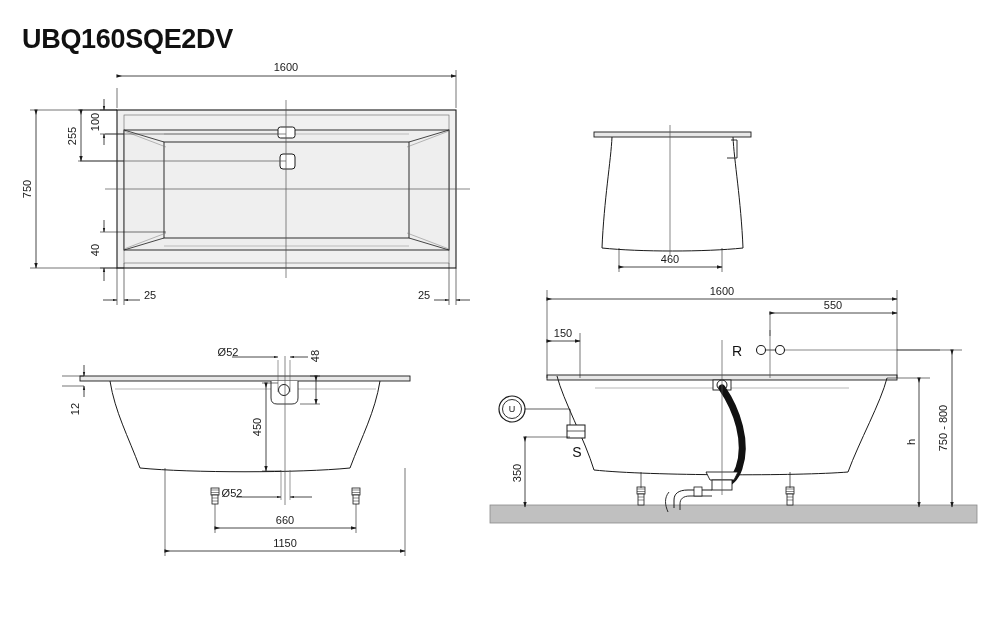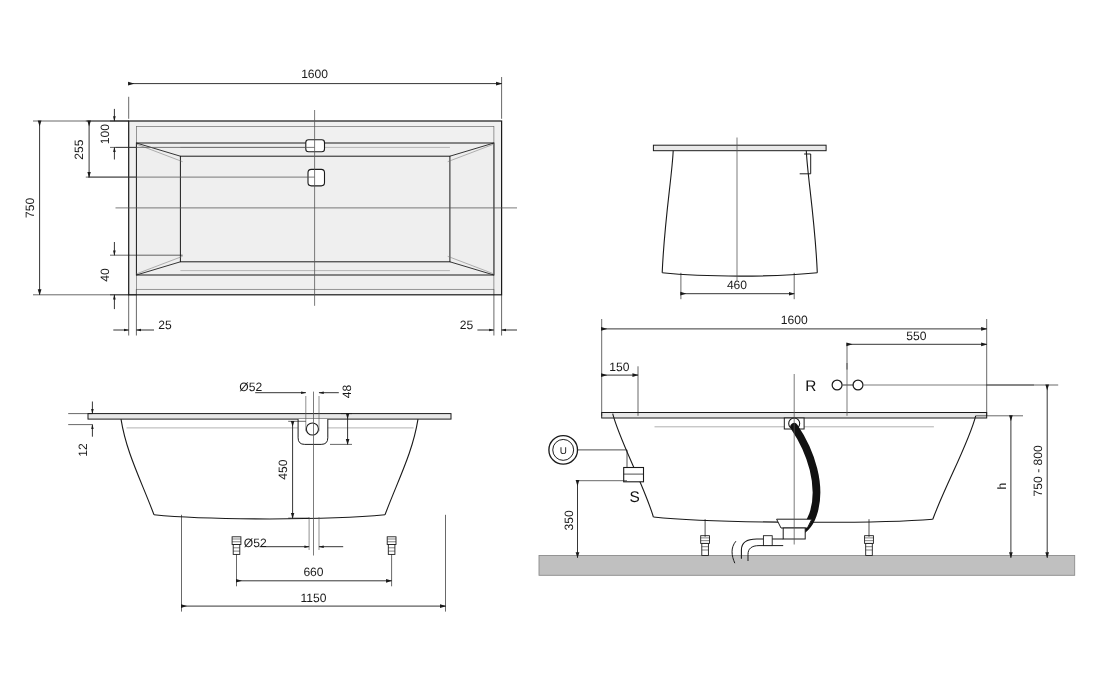--- a/index.html
+++ b/index.html
@@ -57,20 +57,21 @@
     fill: #111111;
     text-anchor: middle;
     dominant-baseline: middle;
   }
 </style>
 </head>
 <body>
 
 <div id="page">
 
+  <div id="drawing-title">UBQ160SQE2DV</div>
 
   <svg id="cad" viewBox="0 0 1000 626">
     <defs>
       <marker id="arrowStart" viewBox="0 0 10 10" refX="9" refY="5" markerWidth="7" markerHeight="7" orient="auto-start-reverse">
         <path d="M 0 5 L 10 2 L 10 8 z" fill="#1a1a1a"></path>
       </marker>
       <marker id="arrowEnd" viewBox="0 0 10 10" refX="9" refY="5" markerWidth="7" markerHeight="7" orient="auto">
         <path d="M 0 2 L 10 5 L 0 8 z" fill="#1a1a1a"></path>
       </marker>
       <marker id="arrowEndSm" viewBox="0 0 10 10" refX="9" refY="5" markerWidth="6" markerHeight="6" orient="auto">

